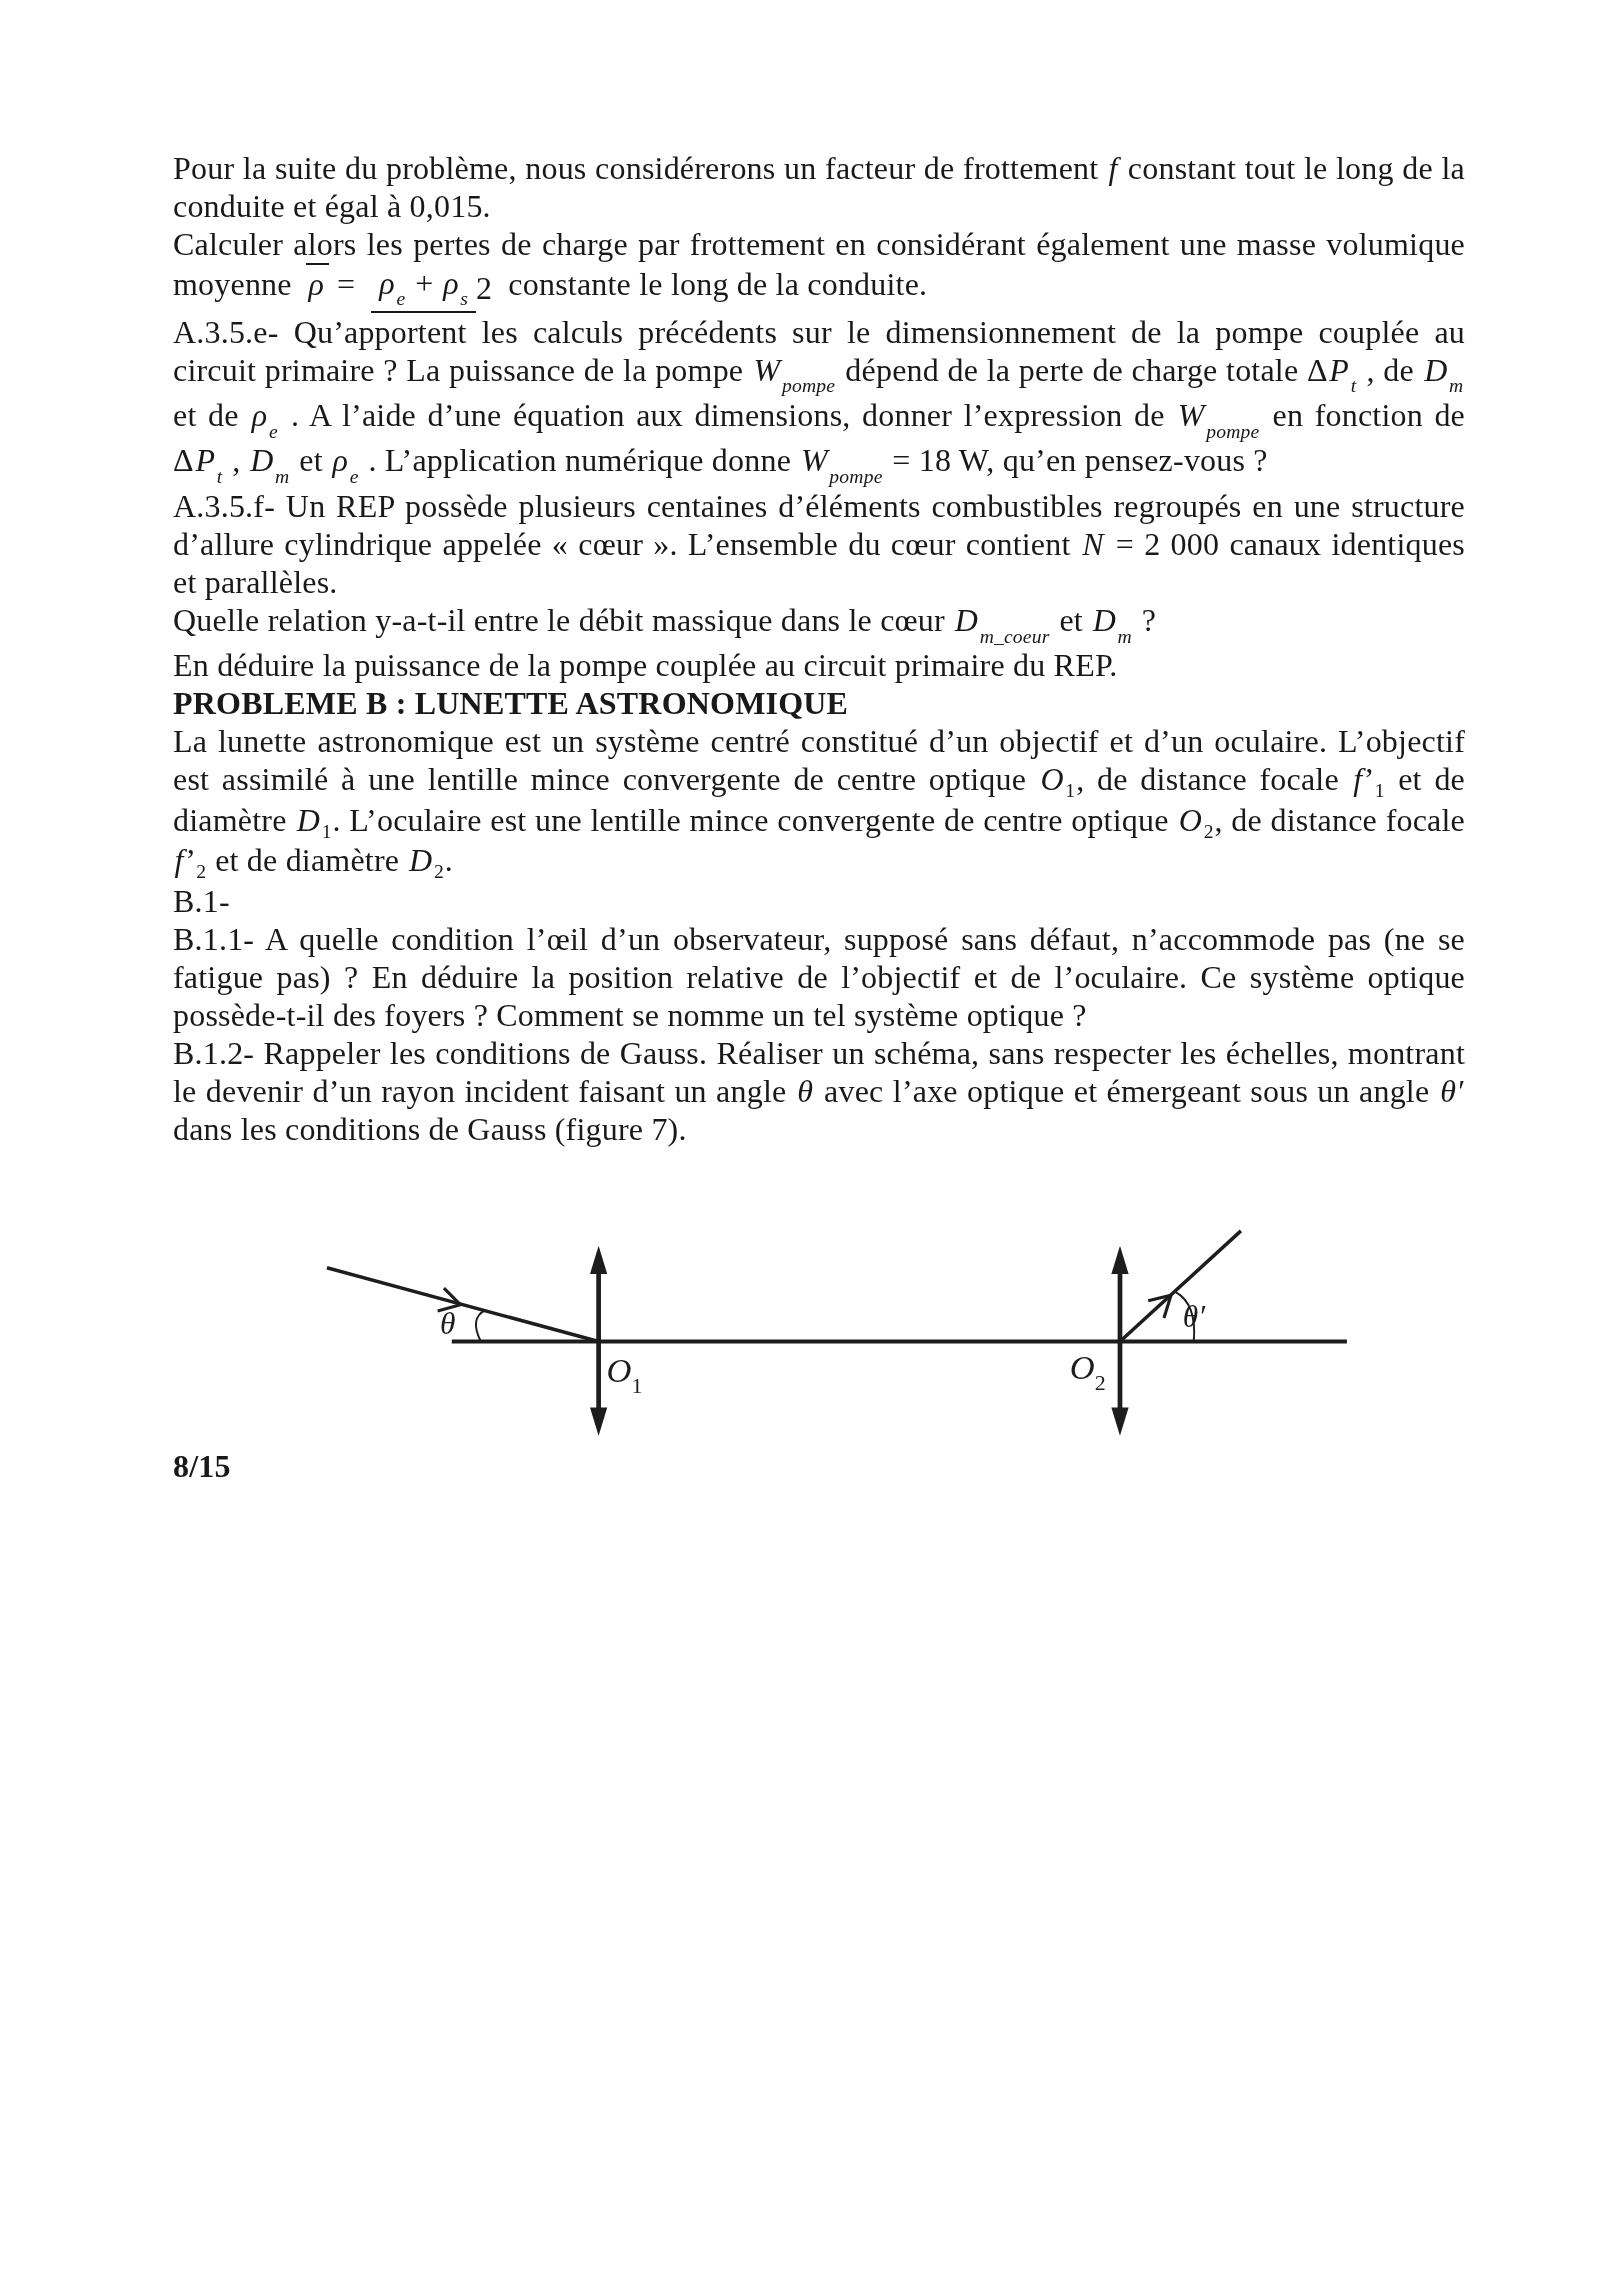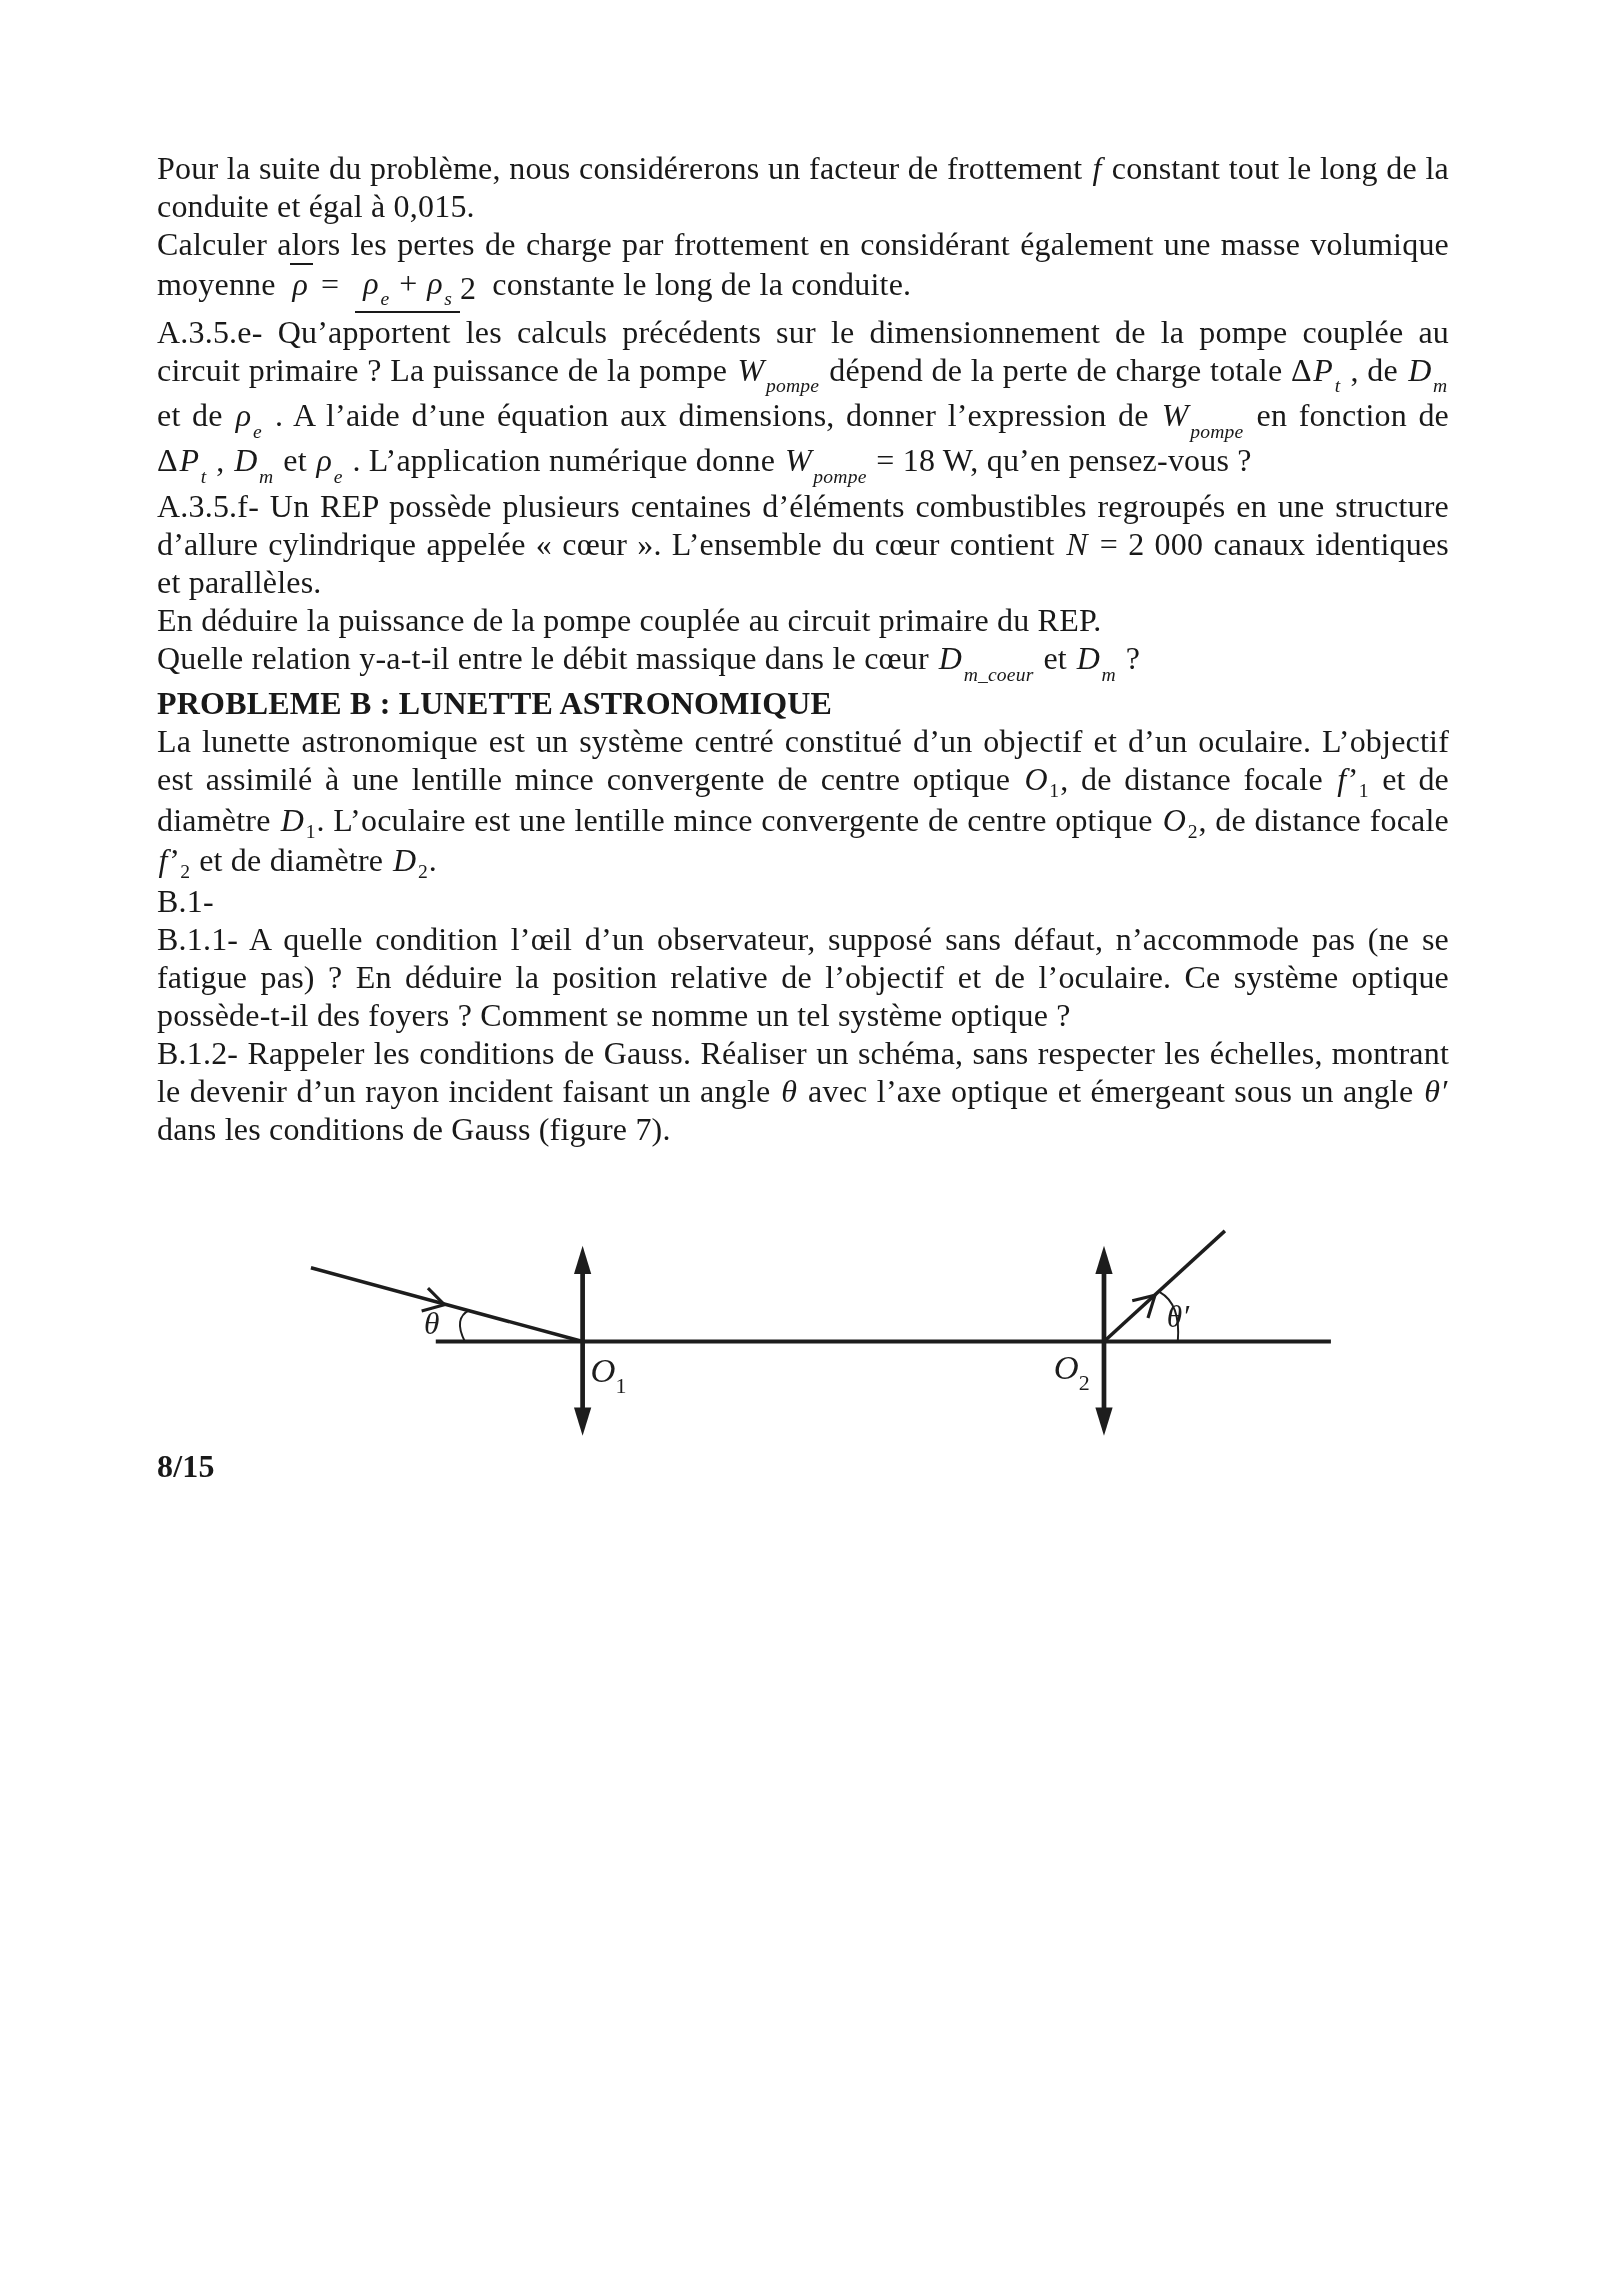--- a/index.html
+++ b/index.html
@@ -8,20 +8,21 @@
     background:#ffffff;
     color:#191919;
     font-family:"Liberation Serif", serif;
     position:relative;
     overflow:hidden;
   }
   .page-content {
     box-sizing:border-box;
     width:1604px;
     padding:149px 155px 0 157px;
+    margin-left:16px;
   }
   p.doc-par {
     margin:0;
     font-size:32px;
     line-height:38px;
     text-align:justify;
     letter-spacing:0.2px;
   }
   
   .s-b { font-weight:normal; }
@@ -87,23 +88,23 @@
   <p class="doc-par p-p2"><span class="s-t">Calculer alors les pertes de charge par frottement en considérant également une masse volumique moyenne </span><span class="s-ol">ρ</span><span class="s-t"> = </span><span class="s-frac">
         <span class="s-num"><span class="s-i">ρ</span><span class="s-sub">e</span><span class="s-t"> + </span><span class="s-i">ρ</span><span class="s-sub">s</span></span>
         <span class="s-den"><span class="s-t">2</span></span>
       </span><span class="s-t"> constante le long de la conduite.</span></p>
 
   <p class="doc-par p-p3"><span class="s-b">A.3.5.e-</span><span class="s-t"> Qu’apportent les calculs précédents sur le dimensionnement de la pompe couplée au circuit primaire ? La puissance de la pompe </span><span class="s-i">W</span><span class="s-sub">pompe</span><span class="s-t"> dépend de la perte de charge totale </span><span class="s-t">Δ</span><span class="s-i">P</span><span class="s-sub">t</span><span class="s-t"> , de </span><span class="s-i">D</span><span class="s-sub">m</span><span class="s-t"> et de </span><span class="s-i">ρ</span><span class="s-sub">e</span><span class="s-t"> . A l’aide d’une équation aux dimensions, donner l’expression de </span><span class="s-i">W</span><span class="s-sub">pompe</span><span class="s-t"> en fonction de </span><span class="s-t">Δ</span><span class="s-i">P</span><span class="s-sub">t</span><span class="s-t"> , </span><span class="s-i">D</span><span class="s-sub">m</span><span class="s-t"> et </span><span class="s-i">ρ</span><span class="s-sub">e</span><span class="s-t"> . L’application numérique donne </span><span class="s-i">W</span><span class="s-sub">pompe</span><span class="s-t"> = 18 W, qu’en pensez-vous ?</span></p>
 
   <p class="doc-par p-p4"><span class="s-b">A.3.5.f-</span><span class="s-t"> Un REP possède plusieurs centaines d’éléments combustibles regroupés en une structure d’allure cylindrique appelée « cœur ». L’ensemble du cœur contient </span><span class="s-i">N</span><span class="s-t"> = 2 000 canaux identiques et parallèles.</span></p>
 
 
+  <p class="doc-par p-p6"><span class="s-t">Quelle relation y-a-t-il entre le débit massique dans le cœur </span><span class="s-i">D</span><span class="s-sub">m_coeur</span><span class="s-t"> et </span><span class="s-i">D</span><span class="s-sub">m</span><span class="s-t"> ?</span></p>
+
   <p class="doc-par p-p7"><span class="s-t">En déduire la puissance de la pompe couplée au circuit primaire du REP.</span></p>
-
-  <p class="doc-par p-p6"><span class="s-t">Quelle relation y-a-t-il entre le débit massique dans le cœur </span><span class="s-i">D</span><span class="s-sub">m_coeur</span><span class="s-t"> et </span><span class="s-i">D</span><span class="s-sub">m</span><span class="s-t"> ?</span></p>
 
   <p class="doc-par p-title"><span class="s-t">PROBLEME B : LUNETTE ASTRONOMIQUE</span></p>
 
   <p class="doc-par p-p8"><span class="s-t">La lunette astronomique est un système centré constitué d’un objectif et d’un oculaire. L’objectif est assimilé à une lentille mince convergente de centre optique </span><span class="s-i">O</span><span class="s-subn">1</span><span class="s-t">, de distance focale </span><span class="s-i">f</span><span class="s-t">’</span><span class="s-subn">1</span><span class="s-t"> et de diamètre </span><span class="s-i">D</span><span class="s-subn">1</span><span class="s-t">. L’oculaire est une lentille mince convergente de centre optique </span><span class="s-i">O</span><span class="s-subn">2</span><span class="s-t">, de distance focale </span><span class="s-i">f</span><span class="s-t">’</span><span class="s-subn">2</span><span class="s-t"> et de diamètre </span><span class="s-i">D</span><span class="s-subn">2</span><span class="s-t">.</span></p>
 
 
   <p class="doc-par p-p10"><span class="s-b">B.1-</span></p>
 
   <p class="doc-par p-p11"><span class="s-b">B.1.1-</span><span class="s-t"> A quelle condition l’œil d’un observateur, supposé sans défaut, n’accommode pas (ne se fatigue pas) ? En déduire la position relative de l’objectif et de l’oculaire. Ce système optique possède-t-il des foyers ? Comment se nomme un tel système optique ?</span></p>
 

